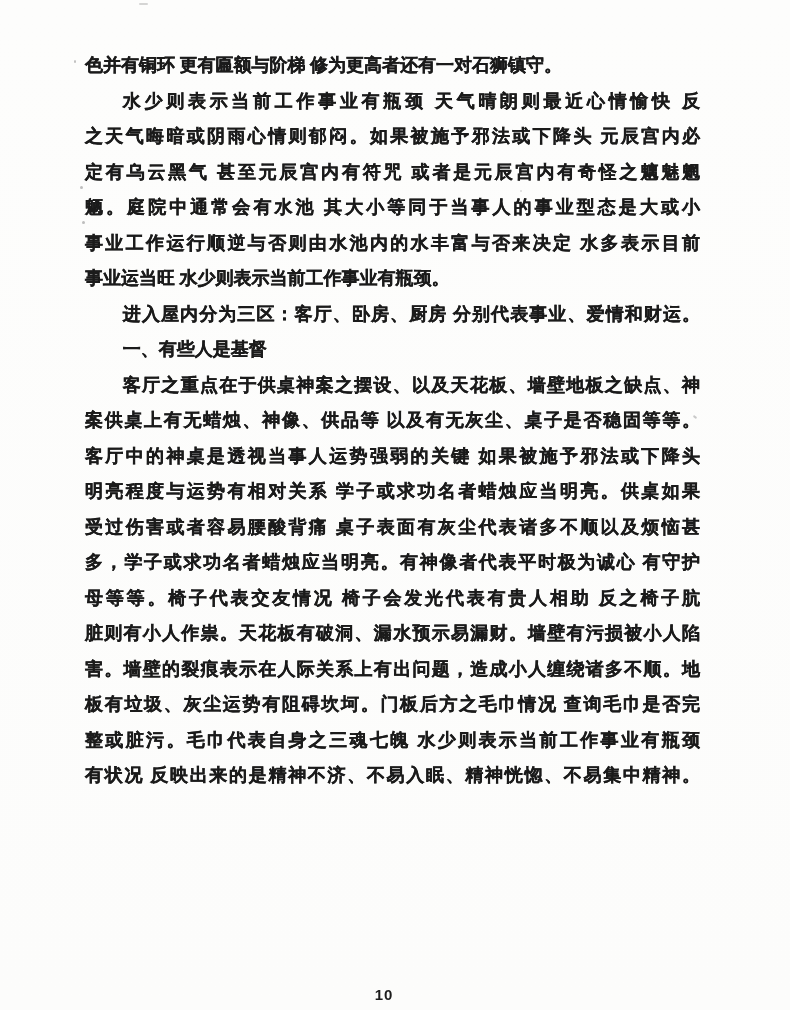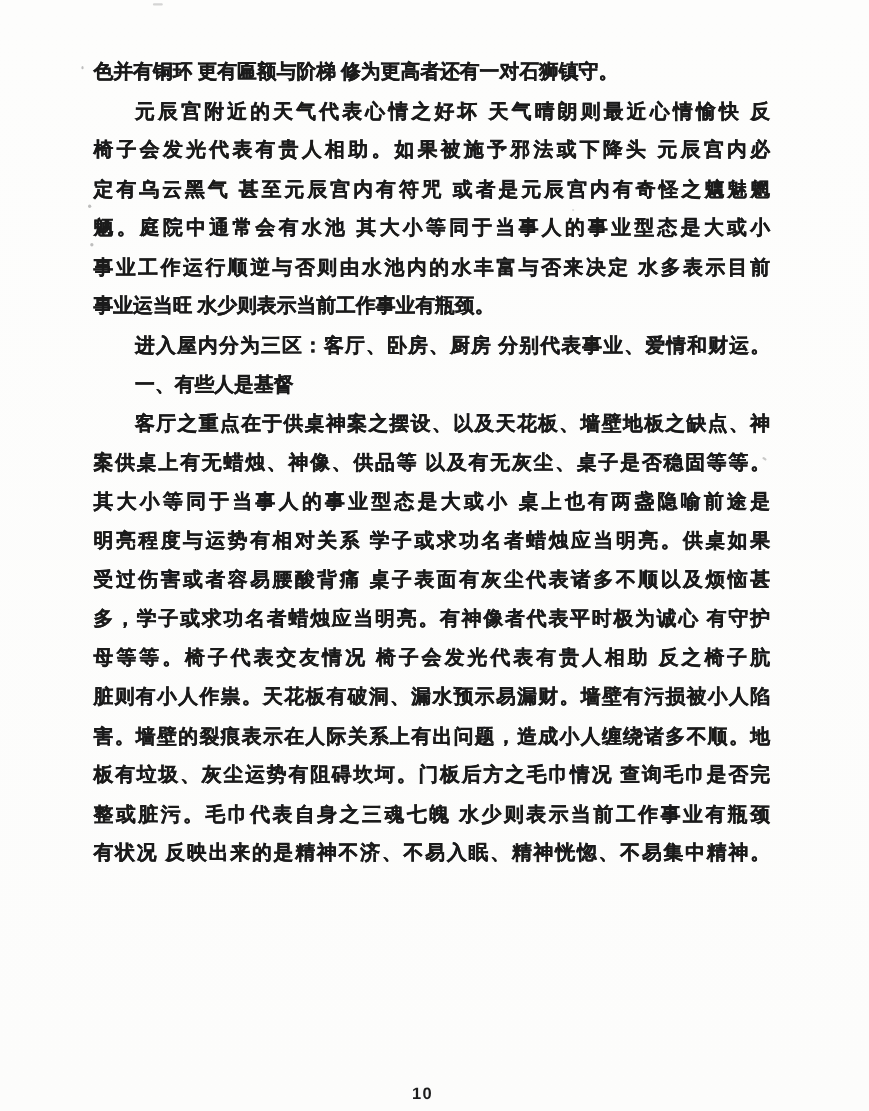--- a/index.html
+++ b/index.html
@@ -69,31 +69,31 @@
   .speck.s5 { left: 693px; top: 416px; width: 4px; height: 2px; transform: rotate(35deg); opacity: 0.45; border-radius: 1px; }
   .speck.s6 { left: 520px; top: 190px; width: 2px; height: 2px; opacity: 0.3; }
 </style>
 </head>
 <body>
 
 <div class="page">
 
   <div class="text-block">
     <div class="line short">色并有铜环 更有匾额与阶梯 修为更高者还有一对石狮镇守。</div>
-    <div class="line indent">元辰宫附近的天气代表心情之好坏 天气晴朗则最近心情愉快 反</div>
-    <div class="line">椅子会发光代表有贵人相助。如果被施予邪法或下降头 元辰宫内必</div>
+    <div class="line indent">水少则表示当前工作事业有瓶颈 天气晴朗则最近心情愉快 反</div>
+    <div class="line">之天气晦暗或阴雨心情则郁闷。如果被施予邪法或下降头 元辰宫内必</div>
     <div class="line">定有乌云黑气 甚至元辰宫内有符咒 或者是元辰宫内有奇怪之魑魅魍</div>
     <div class="line">魉。庭院中通常会有水池 其大小等同于当事人的事业型态是大或小</div>
     <div class="line">事业工作运行顺逆与否则由水池内的水丰富与否来决定 水多表示目前</div>
     <div class="line short">事业运当旺 水少则表示当前工作事业有瓶颈。</div>
     <div class="line indent">进入屋内分为三区：客厅、卧房、厨房 分别代表事业、爱情和财运。</div>
     <div class="line indent short">一、有些人是基督</div>
     <div class="line indent">客厅之重点在于供桌神案之摆设、以及天花板、墙壁地板之缺点、神</div>
     <div class="line">案供桌上有无蜡烛、神像、供品等 以及有无灰尘、桌子是否稳固等等。</div>
-    <div class="line">其大小等同于当事人的事业型态是大或小 桌上也有两盏隐喻前途是</div>
+    <div class="line">客厅中的神桌是透视当事人运势强弱的关键 如果被施予邪法或下降头</div>
     <div class="line">明亮程度与运势有相对关系 学子或求功名者蜡烛应当明亮。供桌如果</div>
     <div class="line">受过伤害或者容易腰酸背痛 桌子表面有灰尘代表诸多不顺以及烦恼甚</div>
     <div class="line">多，学子或求功名者蜡烛应当明亮。有神像者代表平时极为诚心 有守护</div>
     <div class="line">母等等。椅子代表交友情况 椅子会发光代表有贵人相助 反之椅子肮</div>
     <div class="line">脏则有小人作祟。天花板有破洞、漏水预示易漏财。墙壁有污损被小人陷</div>
     <div class="line">害。墙壁的裂痕表示在人际关系上有出问题，造成小人缠绕诸多不顺。地</div>
     <div class="line">板有垃圾、灰尘运势有阻碍坎坷。门板后方之毛巾情况 查询毛巾是否完</div>
     <div class="line">整或脏污。毛巾代表自身之三魂七魄 水少则表示当前工作事业有瓶颈</div>
     <div class="line">有状况 反映出来的是精神不济、不易入眠、精神恍惚、不易集中精神。</div>
   </div>

